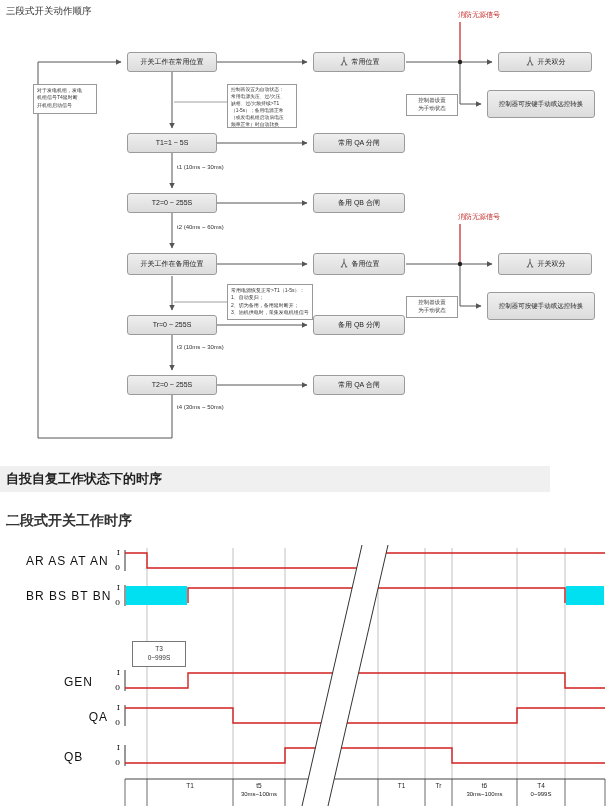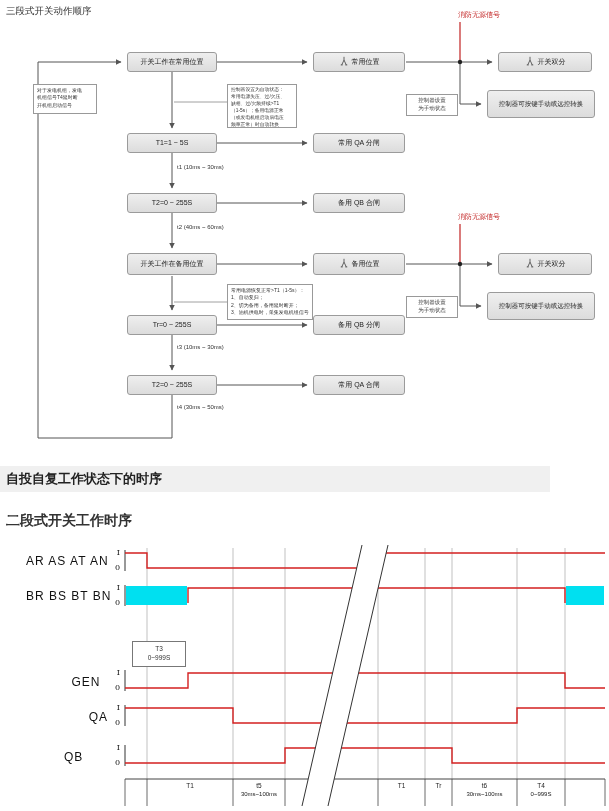--- a/index.html
+++ b/index.html
@@ -195,21 +195,21 @@
     <line x1="517" y1="779" x2="517" y2="806" stroke="#444" stroke-width="0.8"></line>
     <line x1="565" y1="779" x2="565" y2="806" stroke="#444" stroke-width="0.8"></line>
     <line x1="605" y1="779" x2="605" y2="806" stroke="#444" stroke-width="0.8"></line>
     <polygon points="362,545 388,545 328,806 302,806" fill="#fff"></polygon>
     <line x1="362" y1="545" x2="302" y2="806" stroke="#333" stroke-width="1"></line>
     <line x1="388" y1="545" x2="328" y2="806" stroke="#333" stroke-width="1"></line>
   </svg>
 
 <div class="rlabel" style="left:26px;top:554px;width:84px">AR AS AT AN</div>
 <div class="rlabel" style="left:26px;top:589px;width:84px">BR BS BT BN</div>
-<div class="rlabel" style="left:64px;top:675px;width:44px;text-align:center">GEN</div>
+<div class="rlabel" style="left:64px;top:675px;width:44px;text-align:left">GEN</div>
 <div class="rlabel" style="left:64px;top:710px;width:44px;text-align:right">QA</div>
 <div class="rlabel" style="left:64px;top:750px;width:44px;">QB</div>
 
 <div class="lvl" style="left:110px;top:548px">I</div>
 <div class="lvl" style="left:110px;top:563px">0</div>
 <div class="lvl" style="left:110px;top:583px">I</div>
 <div class="lvl" style="left:110px;top:598px">0</div>
 <div class="lvl" style="left:110px;top:668px">I</div>
 <div class="lvl" style="left:110px;top:683px">0</div>
 <div class="lvl" style="left:110px;top:703px">I</div>

